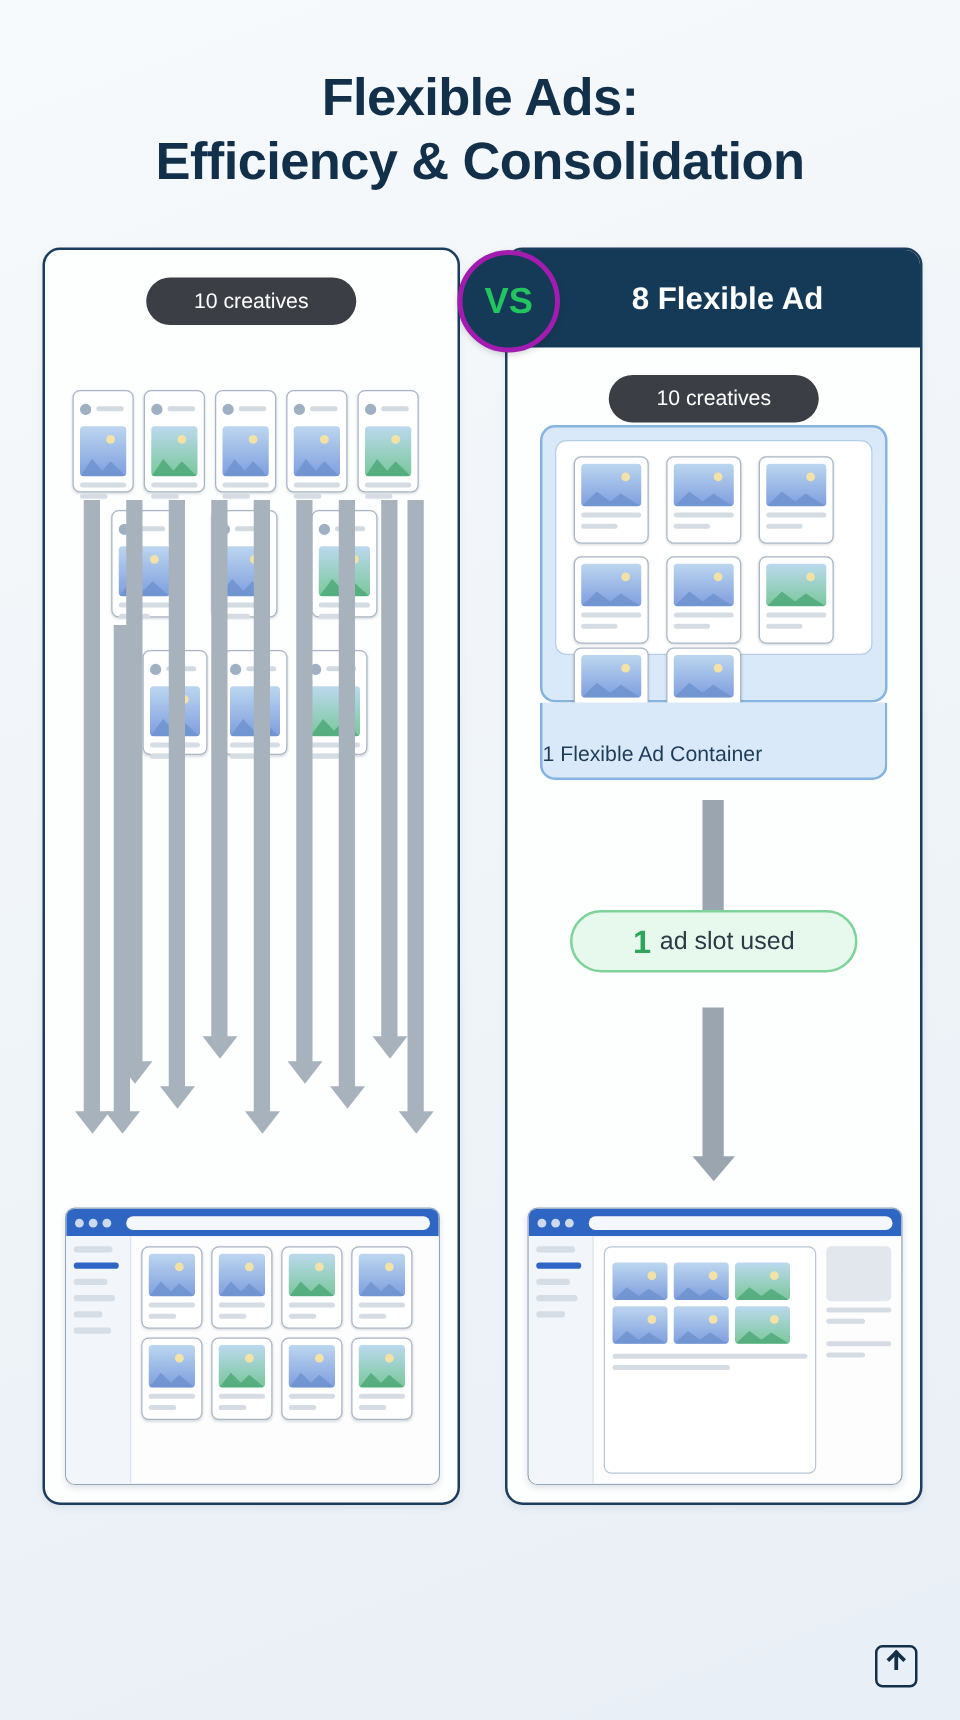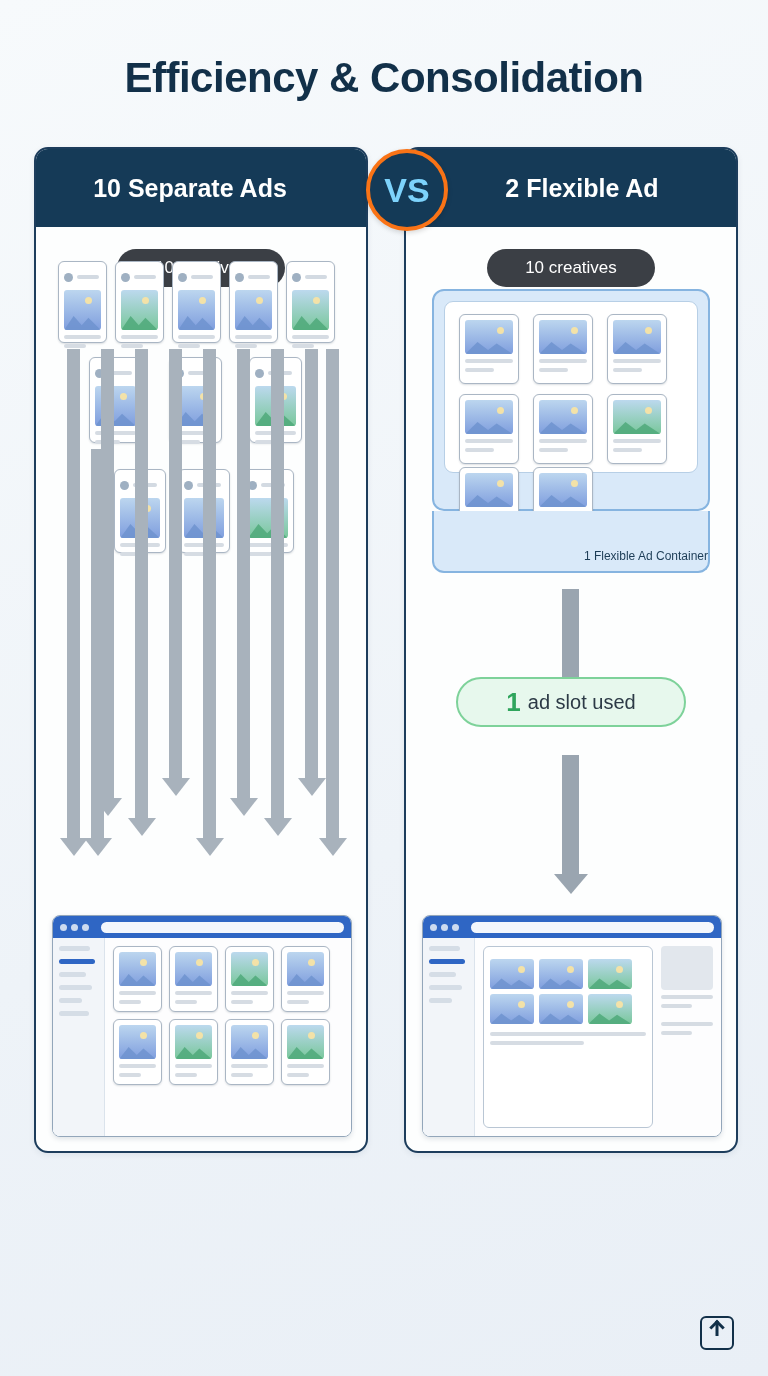--- a/index.html
+++ b/index.html
@@ -70,23 +70,23 @@
   .panel.right .panel-head { padding-left: 22px; }
 
   .vs-badge {
     position: absolute;
     left: 332px;
     top: 10px;
     width: 74px;
     height: 74px;
     border-radius: 50%;
     background: #143a57;
-    border: 4px solid #f97316;
-    color: #7dd3fc;
-    font-size: 34px;
+    border: 4px solid #a21caf;
+    color: #22c55e;
+    font-size: 29px;
     font-weight: bold;
     display: flex;
     align-items: center;
     justify-content: center;
     z-index: 40;
     box-shadow: 0 2px 5px rgba(0,0,0,0.15);
   }
 
   .pill-dark {
     margin: 22px auto 0;
@@ -229,22 +229,22 @@
     height: 172px;
     background: #ffffff;
     border: 1.5px solid #b7cfe6;
     border-radius: 9px;
     box-sizing: border-box;
     position: relative;
   }
   .flex-label {
     position: absolute;
     left: 0; right: 0; bottom: 8px;
-    text-align: right;
-    font-size: 12px;
+    text-align: left;
+    font-size: 17px;
     color: #1d3d57;
   }
 
   
   .browser {
     position: absolute;
     background: #ffffff;
     border: 1.5px solid #93a6ba;
     border-radius: 8px;
     overflow: hidden;
@@ -309,29 +309,29 @@
   .brand-text {
     font-size: 25px;
     font-weight: bold;
     color: #123049;
   }
 </style>
 </head>
 <body>
 
 <div class="title">
+  <span class="l1">Flexible Ads:</span>
   <span class="l2">Efficiency &amp; Consolidation</span>
 </div>
 
 <div class="compare">
 
   <div class="divider"></div>
 
   <div class="panel left">
-    <div class="panel-head">10 Separate Ads</div>
 
     <div class="pill-dark">10 creatives</div>
 
     <div class="row-cards" style="left:22px; top:112px; gap:8px;">
       <div class="card" style="width:49px;height:82px;">
         <span class="av"></span><span class="avline" style="width:22px"></span>
         <div class="thumb blue">
             <span class="sun"></span>
             <span class="mtn"></span>
           </div>
@@ -519,21 +519,21 @@
               <div class="ln"></div>
                 <div class="ln s"></div>
             </div>
           </div>
         </div>
       </div>
     </div>
   </div>
 
   <div class="panel right">
-    <div class="panel-head">2 Flexible Ad</div>
+    <div class="panel-head">8 Flexible Ad</div>
 
     <div class="pill-dark">10 creatives</div>
 
     <div class="flex-container">
       <div class="flex-inner">
         <div class="row-cards" style="left:14px; top:12px; gap:14px;">
           <div class="card" style="width:60px;height:70px;">
             <div class="thumb blue" style="margin-top:0;height:34px">
                 <span class="sun"></span>
                 <span class="mtn"></span>

